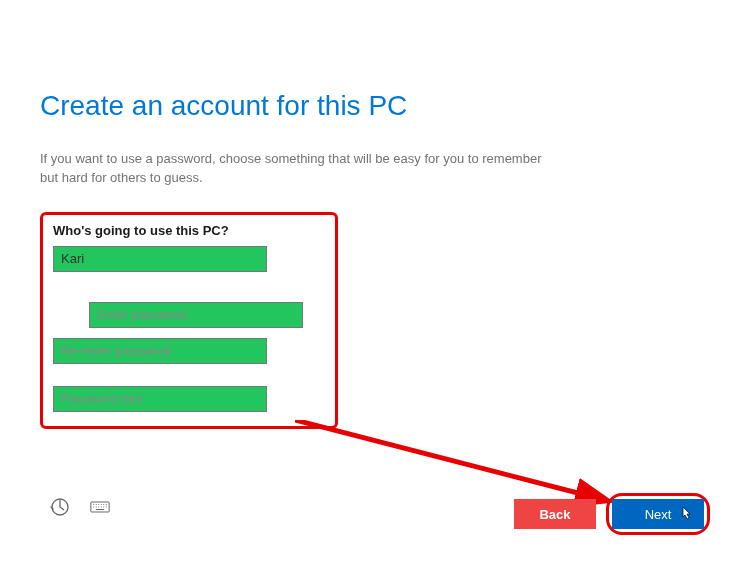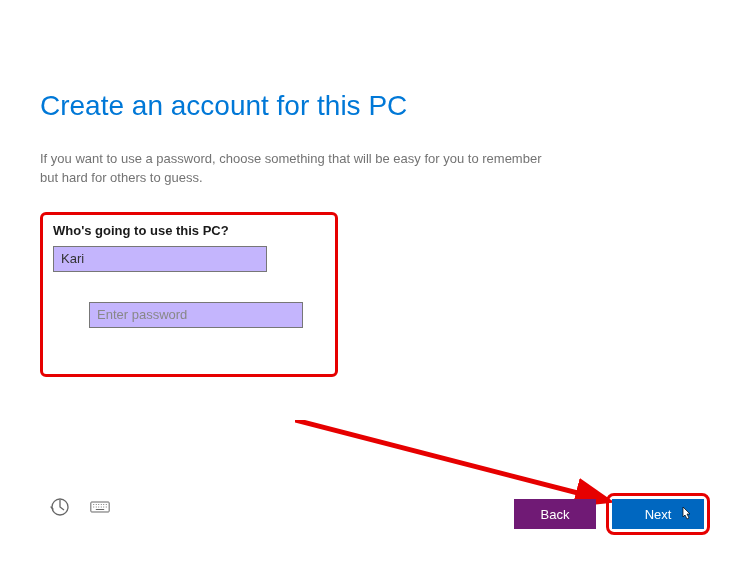--- a/index.html
+++ b/index.html
@@ -45,21 +45,21 @@
       margin-bottom: 8px;
     }
     .text-input {
       width: 214px;
       height: 26px;
       border: 1px solid #777;
       padding: 0 7px;
       font-size: 13px;
       color: #333;
       display: block;
-      background: #c4b5fd;
+      background: #22c55e;
     }
     .text-input::placeholder {
       color: #888;
     }
     .gap-small { margin-bottom: 10px; margin-left: 36px; }
     .gap-big { height: 30px; }
     .gap-med { height: 22px; }
 
     .footer {
       position: absolute;
@@ -93,32 +93,33 @@
     }
     .btn {
       height: 30px;
       min-width: 82px;
       border: none;
       font-size: 13px;
       cursor: pointer;
       padding: 0 16px;
     }
     .btn-back {
-      background: #701a75;
+      background: #ef4444;
       color: #fff;
+      font-weight: bold;
     }
     .btn-next {
       background: #0067c0;
       color: #fff;
       position: relative;
       min-width: 92px;
     }
     .next-highlight {
       border: 3px solid #e60000;
-      border-radius: 8px;
+      border-radius: 16px;
       padding: 3px;
       display: inline-block;
     }
     .cursor-overlay {
       position: absolute;
       right: 12px;
       top: 50%;
       transform: translateY(-50%);
       width: 12px;
       height: 16px;
@@ -133,21 +134,23 @@
 
 <div class="content">
   <h1 class="title">Create an account for this PC</h1>
   <p class="description">If you want to use a password, choose something that will be easy for you to remember but hard for others to guess.</p>
 
   <div class="form-section">
     <div class="form-question">Who's going to use this PC?</div>
     <input type="text" class="text-input" value="Kari" style="">
     <div class="gap-big"></div>
     <input type="password" class="text-input gap-small" placeholder="Enter password" style="">
+    <input type="password" class="text-input" placeholder="Re-enter password" style="">
     <div class="gap-med"></div>
+    <input type="text" class="text-input" placeholder="Password hint" style="">
   </div>
 </div>
 
 <svg class="arrow" style="left:295px; top:420px;" width="330" height="100" viewBox="0 0 330 100">
   <defs>
     <marker id="arrowhead" markerWidth="8" markerHeight="8" refX="6" refY="3" orient="auto">
       <polygon points="0 0, 8 3, 0 6" fill="#e60000"></polygon>
     </marker>
   </defs>
   <line x1="0" y1="0" x2="310" y2="80" stroke="#e60000" stroke-width="5" marker-end="url(#arrowhead)"></line>

